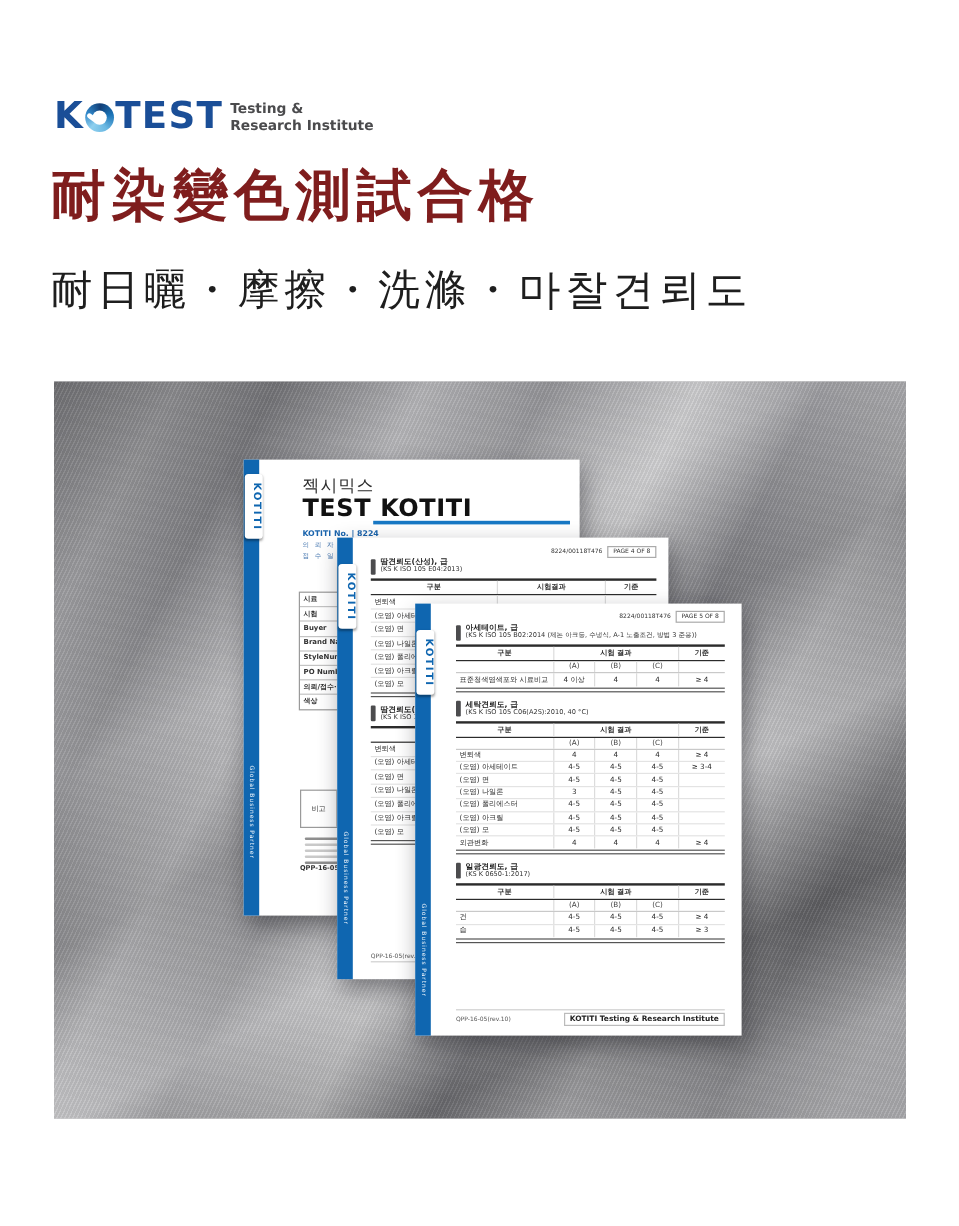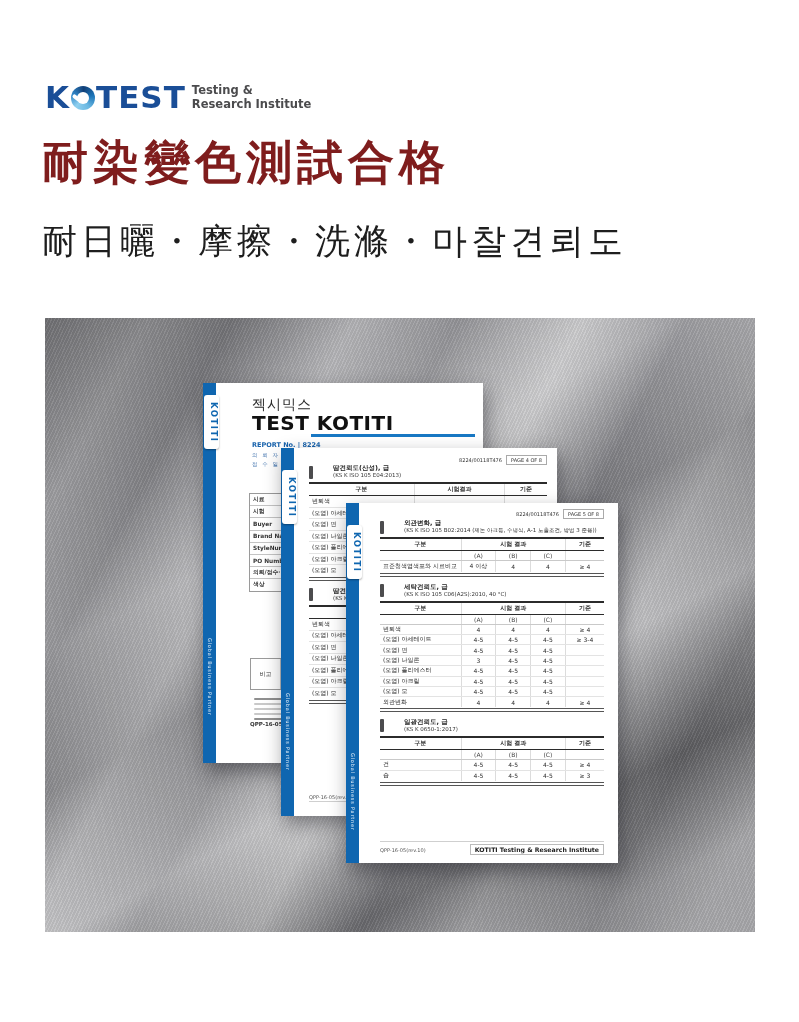--- a/index.html
+++ b/index.html
@@ -43,21 +43,21 @@
   .r{display:grid;align-items:center;font-size:6px;color:#2c2c2c;}
   .g2{grid-template-columns:44% 38% 18%;}
   .g5{grid-template-columns:36% 15.5% 15.5% 15.5% 17.5%;}
   .thead{border-top:2px solid #2b2b2b;border-bottom:1px solid #2b2b2b;font-weight:700;min-height:11px;}
   .subhead{border-bottom:1px solid #c9c9c9;min-height:8.5px;color:#444;}
   .drow{border-bottom:1px solid #e3e3e3;}
   .cL{text-align:left;padding-left:3px;}
   .cC{text-align:center;}
   .vsep{border-left:1px solid #dcdcdc;height:100%;display:flex;align-items:center;justify-content:center;}
   .dbl{height:2px;border-top:1px solid #555;border-bottom:1px solid #555;margin-top:1px;}
-  .sechead{display:flex;gap:20px;align-items:center;margin-bottom:3px;}
+  .sechead{display:flex;gap:4px;align-items:center;margin-bottom:3px;}
   .marker{width:4px;height:13px;background:#4c4c4e;border-radius:1px;flex:none;margin-top:1px;}
   .sectitle{font-size:6.5px;font-weight:700;color:#1e1e1e;line-height:1.3;}
   .secstd{font-size:5.5px;color:#333;line-height:1.25;}
   .hdrline{position:absolute;display:flex;gap:4px;align-items:center;font-size:5px;color:#333;}
   .pagebox{border:1px solid #aaa;padding:1px 4px;font-size:5px;color:#333;background:#fff;}
 
   
   .doc1{left:158px;top:65px;width:280px;height:380px;}
   .d1-brand{position:absolute;left:36px;top:13px;font-size:14px;color:#2a2a2a;letter-spacing:1px;}
   .d1-title{position:absolute;left:36px;top:28px;font-size:20px;font-weight:900;color:#111;letter-spacing:.5px;}
@@ -118,21 +118,21 @@
 
     <div class="doc doc1">
       <div class="side"></div>
       <div class="tab" style="top:12px">KOTITI</div>
       <div class="gbp" style="top:255px">Global Business Partner</div>
       <div class="content">
         <div class="d1-brand">젝시믹스</div>
         <div class="d1-title">TEST KOTITI</div>
         <div class="d1-rule"></div>
         <div class="d1-no">
-          <span>REPORT No.</span>
+          <span>KOTITI No.</span>
           <span>|</span>
           <span>8224</span>
         </div>
         <div class="d1-meta">
           <div>
             <span class="lab">의 뢰 자</span>
             <span>|</span>
             <span>주식</span>
           </div>
           <div>
@@ -315,21 +315,21 @@
       <div class="content">
         <div class="hdrline" style="top:6px;right:14px">
           <span>8224/00118T476</span>
           <span class="pagebox">PAGE 5 OF 8</span>
         </div>
         <div class="d3-body">
 
           <div class="sechead">
             <div class="marker"></div>
             <div>
-              <div class="sectitle">외관변화, 급</div>
+              <div class="sectitle">아세테이트, 급</div>
               <div class="secstd">(KS K ISO 105 B02:2014 (제논 아크등, 수냉식, A-1 노출조건, 방법 3 준용))</div>
             </div>
           </div>
           <div class="r g5 thead">
             <div class="cC">구분</div>
             <div class="cC vsep" style="grid-column:2/5">시험 결과</div>
             <div class="cC vsep">기준</div>
           </div>
           <div class="r g5 subhead">
             <div></div>

